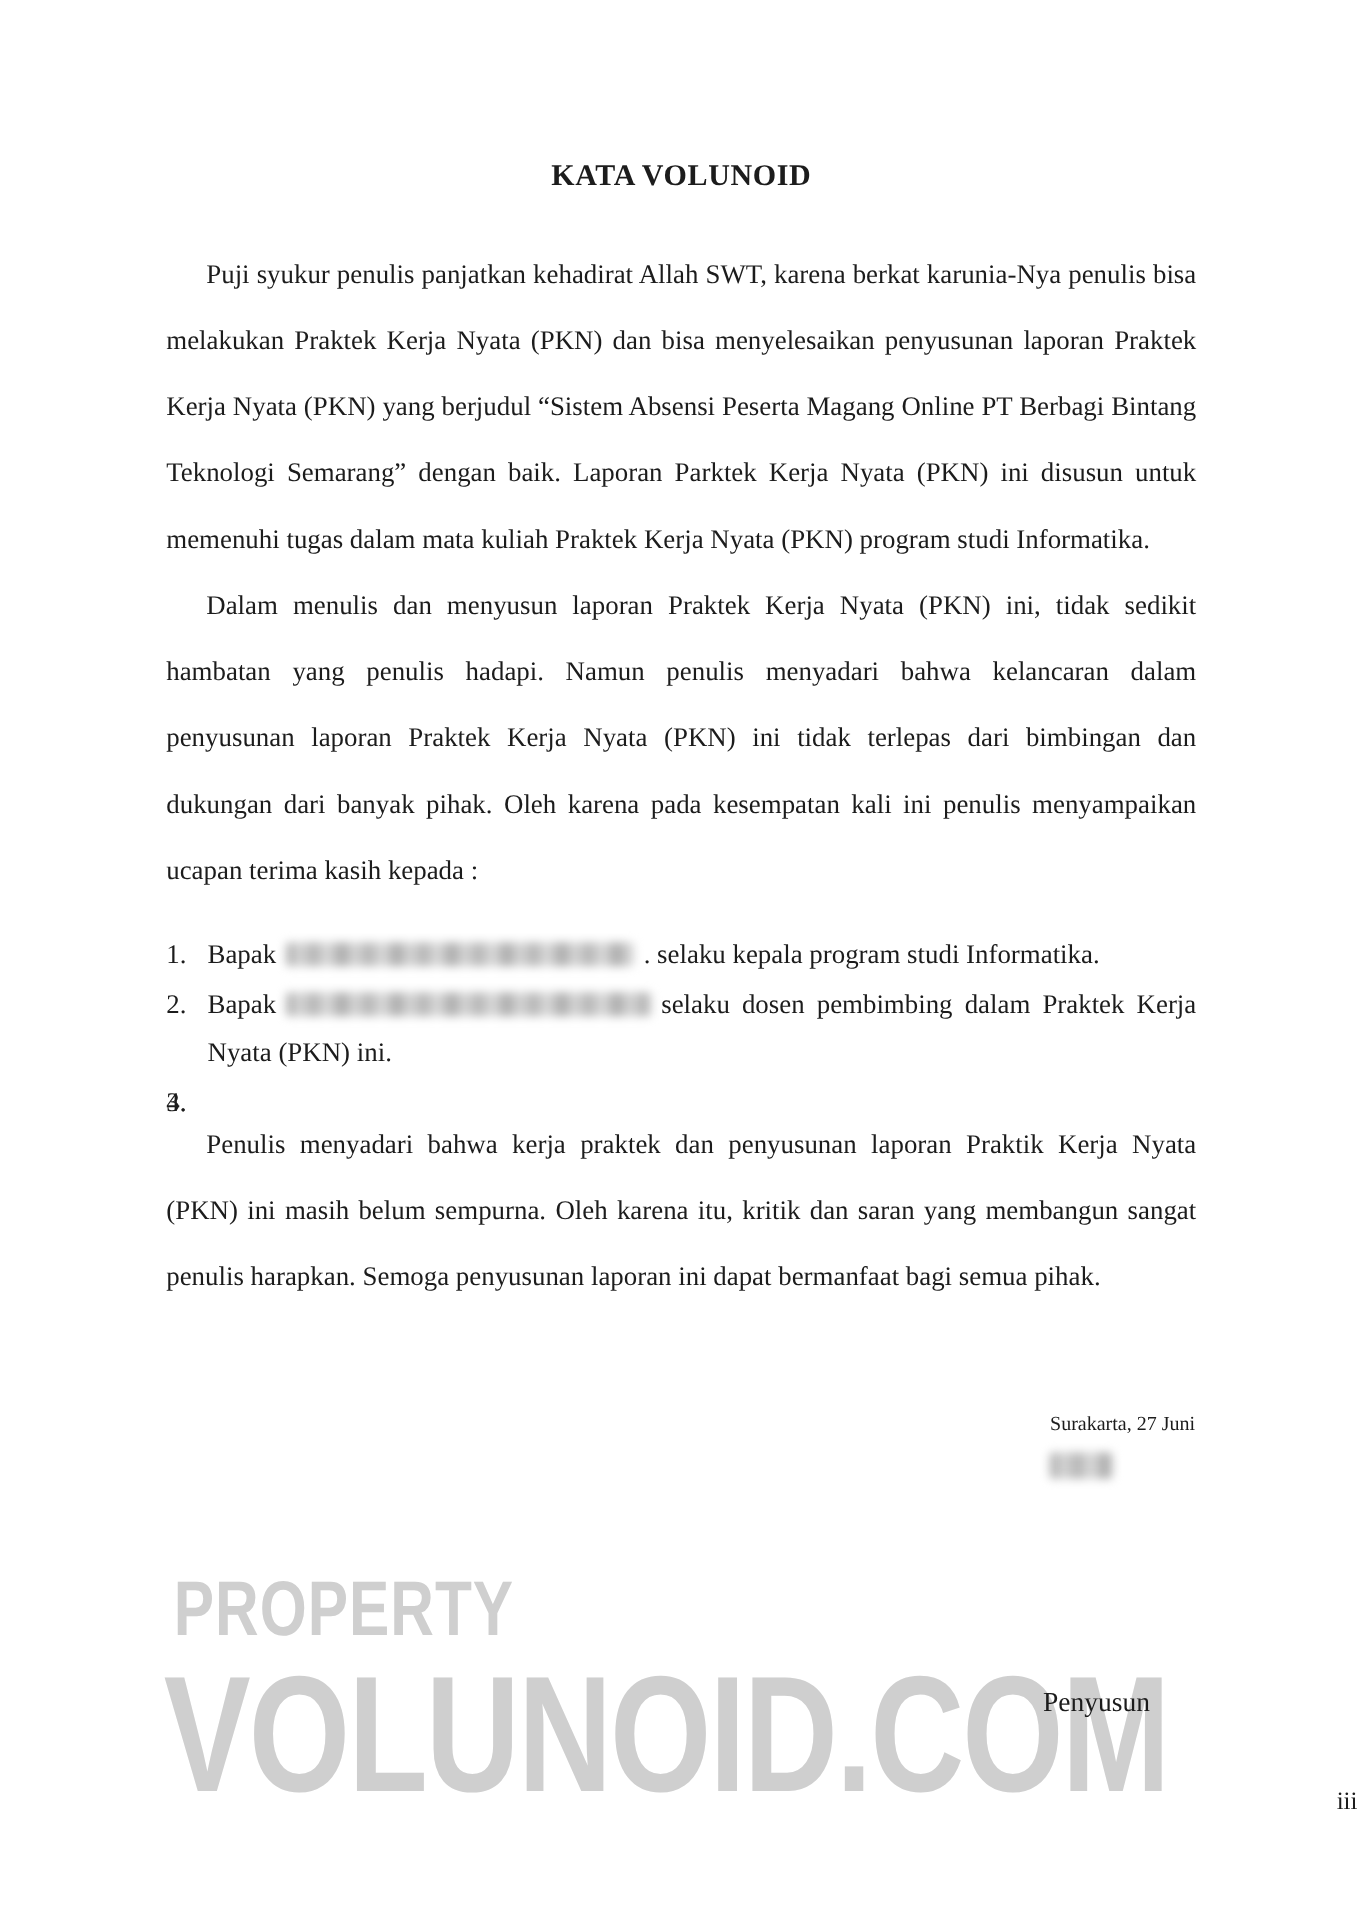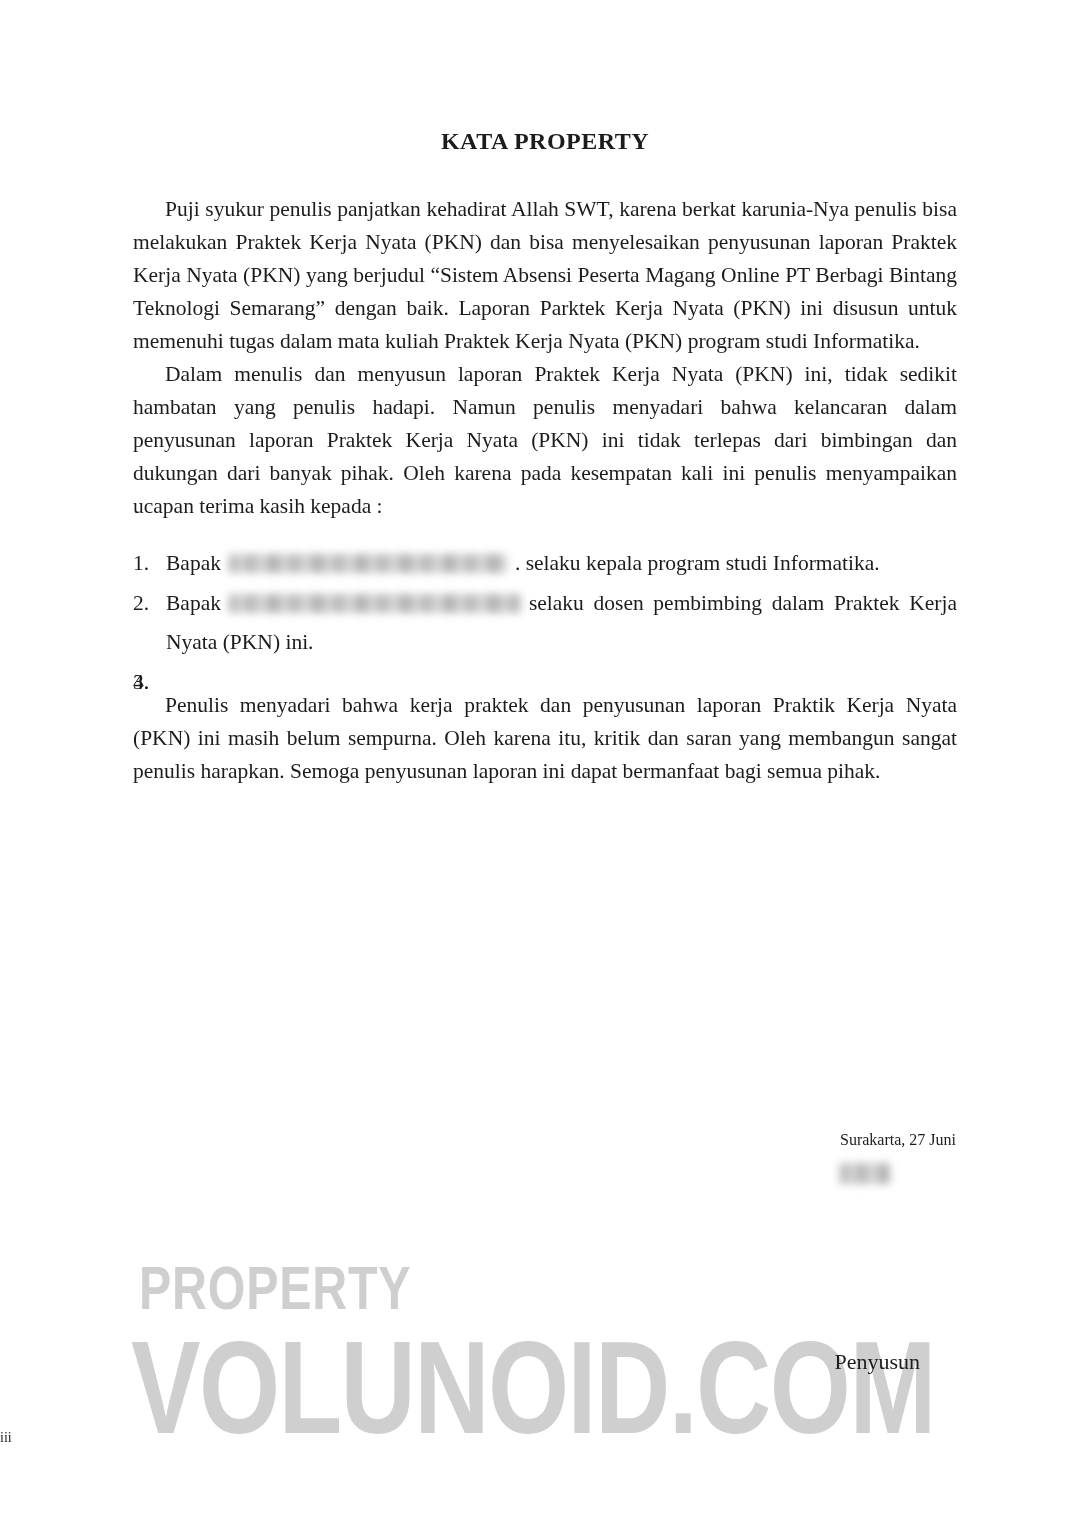--- a/index.html
+++ b/index.html
@@ -24,21 +24,21 @@
   }
   .doc-title {
     text-align: center;
     font-weight: bold;
     font-size: 24px;
     letter-spacing: 0.5px;
     margin: 0 0 38px 0;
   }
   .para {
     font-size: 21.5px;
-    line-height: 33px;
+    line-height: 53px;
     text-align: justify;
     text-indent: 32px;
     margin: 0;
   }
   .ack-list {
     margin-top: 21px;
   }
   .li {
     position: relative;
     padding-left: 33px;
@@ -85,22 +85,22 @@
     top: 1349px;
     right: 166px;
     font-size: 22px;
     z-index: 3;
   }
   .page-number {
     position: absolute;
     top: 1430px;
     left: 0;
     width: 100%;
-    text-align: left;
-    font-size: 14px;
+    text-align: right;
+    font-size: 20px;
     z-index: 3;
   }
   .watermark {
     position: absolute;
     left: 0;
     top: 0;
     width: 100%;
     height: 100%;
     z-index: 1;
     pointer-events: none;
@@ -138,21 +138,21 @@
 
   <div class="watermark" aria-hidden="true" style="color: rgb(207, 207, 207);">
     <div class="wm-line1">PROPERTY</div>
     <div class="wm-line2">VOLUNOID.COM</div>
   </div>
 
   <div class="text-layer">
 
     <div class="content">
 
-      <h1 class="doc-title">KATA PROPERTY</h1>
+      <h1 class="doc-title">KATA VOLUNOID</h1>
 
       <p class="para">Puji syukur penulis panjatkan kehadirat Allah SWT, karena berkat karunia-Nya penulis bisa melakukan Praktek Kerja Nyata (PKN) dan bisa menyelesaikan penyusunan laporan Praktek Kerja Nyata (PKN) yang berjudul “Sistem Absensi Peserta Magang Online PT Berbagi Bintang Teknologi Semarang” dengan baik. Laporan Parktek Kerja Nyata (PKN) ini disusun untuk memenuhi tugas dalam mata kuliah Praktek Kerja Nyata (PKN) program studi Informatika.</p>
 
       <p class="para">Dalam menulis dan menyusun laporan Praktek Kerja Nyata (PKN) ini, tidak sedikit hambatan yang penulis hadapi. Namun penulis menyadari bahwa kelancaran dalam penyusunan laporan Praktek Kerja Nyata (PKN) ini tidak terlepas dari bimbingan dan dukungan dari banyak pihak. Oleh karena pada kesempatan kali ini penulis menyampaikan ucapan terima kasih kepada :</p>
 
       <div class="ack-list">
 
         <div class="li">
           <span class="num">1.</span>
           <span>Bapak</span><span class="redact redact-name-1"></span><span>. selaku kepala program studi Informatika.</span>

